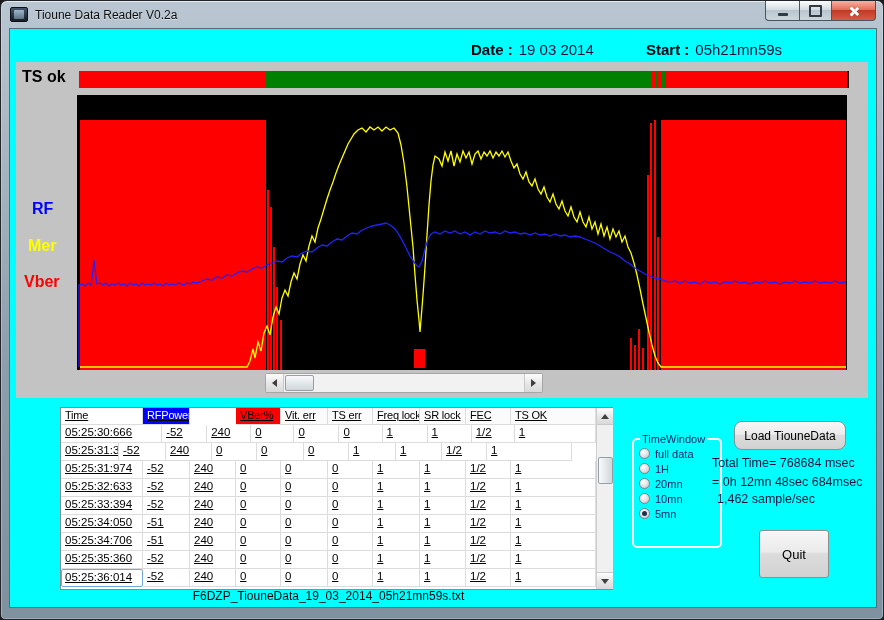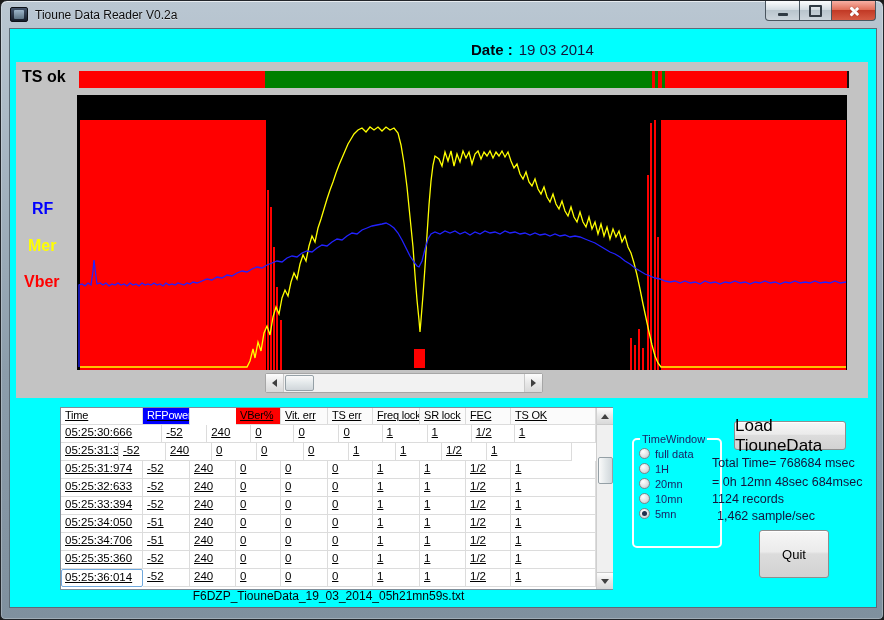--- a/index.html
+++ b/index.html
@@ -81,21 +81,21 @@
   .radio-row{display:flex;align-items:center;height:15px;gap:5px;cursor:default;}
   .radio{width:11px;height:11px;border-radius:50%;flex:0 0 auto;position:relative;
     background:radial-gradient(circle at 35% 30%,#ffffff,#dde1e4 55%,#b7bcc1);border:1px solid #7d848b;box-sizing:border-box;}
   .radio.sel::after{content:"";position:absolute;left:2px;top:2px;width:5px;height:5px;border-radius:50%;background:#20304e;}
   .radio-label{font-size:11px;color:#1c1c60;white-space:nowrap;}
 
   
   .btn{position:absolute;box-sizing:border-box;border:1px solid #8e8e8e;border-radius:3px;color:#000;
     background:linear-gradient(#f6f6f6,#ebebeb 45%,#dcdcdc 50%,#d2d2d2);box-shadow:inset 0 1px 0 #fff;
     font-family:"Liberation Sans",sans-serif;display:flex;align-items:center;justify-content:center;cursor:default;}
-  .btn-load{left:724px;top:392px;width:112px;height:29px;font-size:17px;}
+  .btn-load{left:724px;top:392px;width:112px;height:29px;font-size:12px;border-radius:8px;}
   .btn-quit{left:749px;top:501px;width:70px;height:48px;font-size:13px;}
 
   
   .stats{position:absolute;left:702px;top:426px;width:160px;font-size:12.5px;color:#14143c;line-height:17px;}
   .stats .s1{margin-bottom:2px;}
   .stats .s4{padding-left:5px;}
 </style>
 </head>
 <body>
 
@@ -113,20 +113,23 @@
       <div class="cap-btn cap-close">
           <div class="glyph-close"></div>
         </div>
     </div>
   </div>
 
   <div class="client">
 
     <div class="hgroup hg-date">
       <span class="hlabel">Date :</span><span class="hvalue">19 03 2014</span>
+    </div>
+    <div class="hgroup hg-start">
+      <span class="hlabel">Start :</span><span class="hvalue">05h21mn59s</span>
     </div>
 
     <div class="panel">
       <div class="tsok-label">TS ok</div>
       <div class="ts-bar">
           <div class="seg" style="width: 186px; background: rgb(255, 0, 0);"></div>
           <div class="seg" style="width: 387px; background: rgb(0, 128, 0);"></div>
           <div class="seg" style="width: 3px; background: rgb(255, 0, 0);"></div>
           <div class="seg" style="width: 3px; background: rgb(0, 128, 0);"></div>
           <div class="seg" style="width: 4px; background: rgb(255, 0, 0);"></div>
@@ -334,21 +337,20 @@
             <span class="radio-label">5mn</span>
           </div>
         </div>
     </fieldset>
 
     <div class="btn btn-load">Load TiouneData</div>
 
     <div class="stats">
       <div class="s1">Total Time= 768684 msec</div>
       <div class="s2">= 0h 12mn 48sec 684msec</div>
-      <div class="s3">1124 records</div>
       <div class="s4">1,462 sample/sec</div>
     </div>
 
     <div class="btn btn-quit">Quit</div>
 
     <div class="filename">F6DZP_TiouneData_19_03_2014_05h21mn59s.txt</div>
   </div>
 </div>
 
 </body></html>

